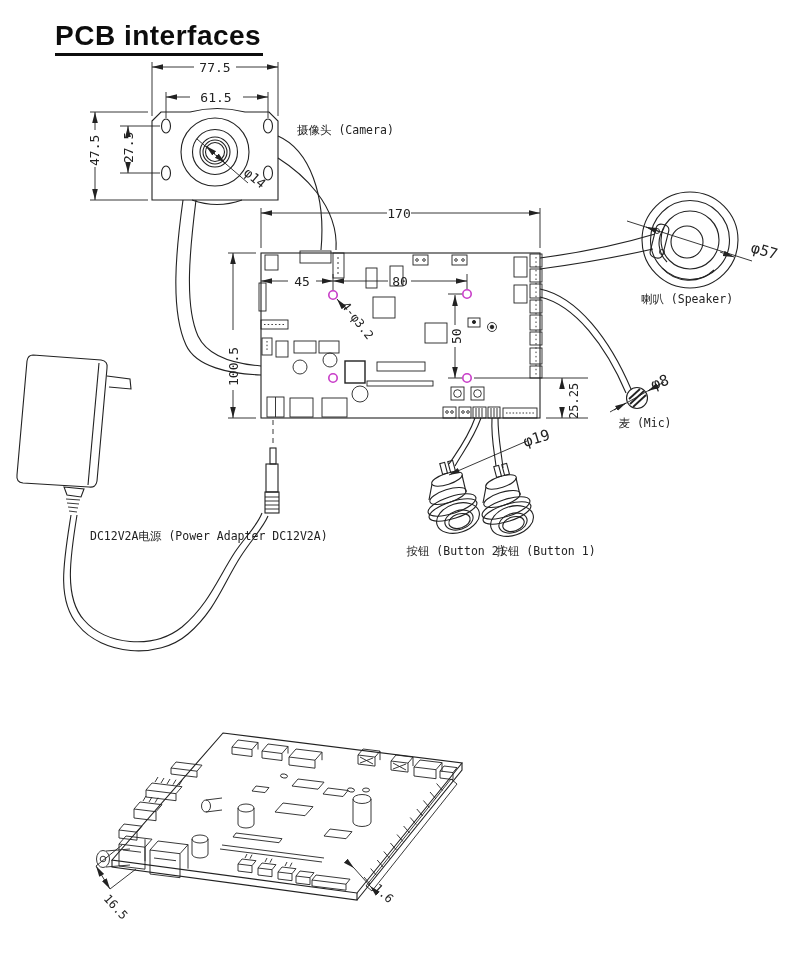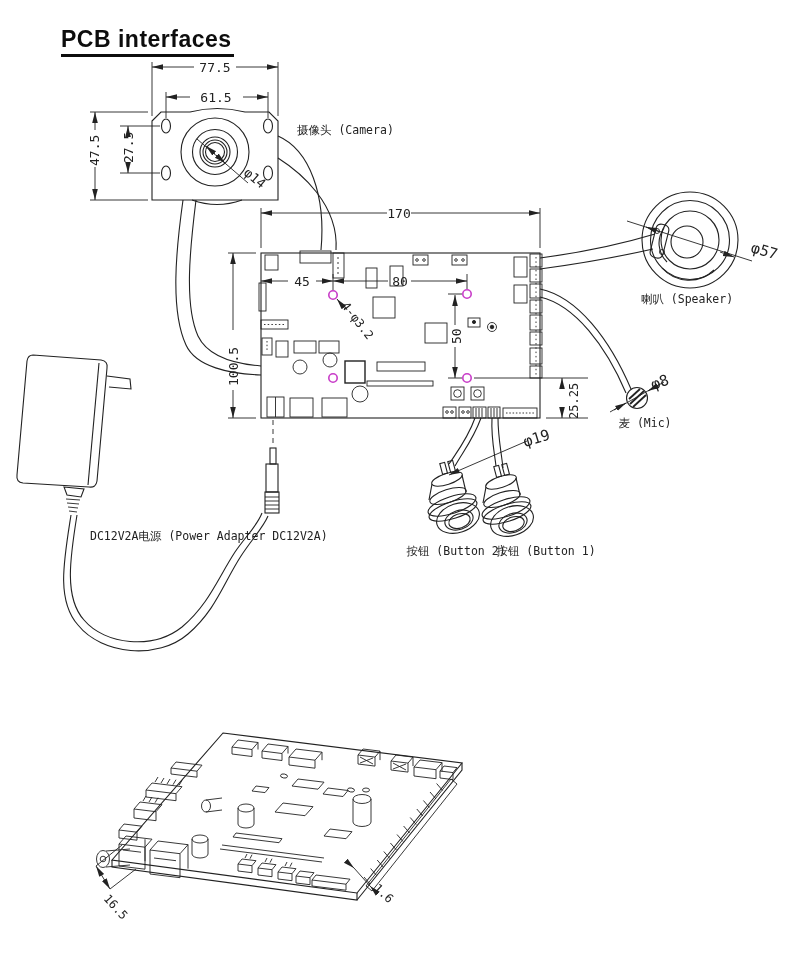--- a/index.html
+++ b/index.html
@@ -1,18 +1,18 @@
 <!DOCTYPE html>
 <html><head>
 <meta charset="utf-8">
 <style>
   html,body{margin:0;padding:0;background:#f6f6f6;}
   .canvas{position:relative;width:800px;height:969px;background:#ffffff;overflow:hidden;
           font-family:"Liberation Sans", sans-serif;}
-  .page-title{position:absolute;left:45px;top:10px;margin:16px;font-size:23px;font-weight:bold;
+  .page-title{position:absolute;left:45px;top:10px;margin:10px;font-size:28px;font-weight:bold;
               color:#0d0d0d;border-bottom:3px solid #0d0d0d;padding:0 2px 1px 0;
               font-family:"Liberation Sans", sans-serif;letter-spacing:0.5px;}
   svg{position:absolute;left:0;top:0;}
   .ln{stroke:#222;fill:none;stroke-width:1.1;}
   .thin{stroke:#222;fill:none;stroke-width:0.9;}
   .dim{font:13px "DejaVu Sans Mono", monospace;fill:#222;}
   .dim-s{font:12px "DejaVu Sans Mono", monospace;fill:#222;}
   .lbl{font:11.5px "DejaVu Sans Mono", monospace;fill:#222;}
 </style>
 </head>

